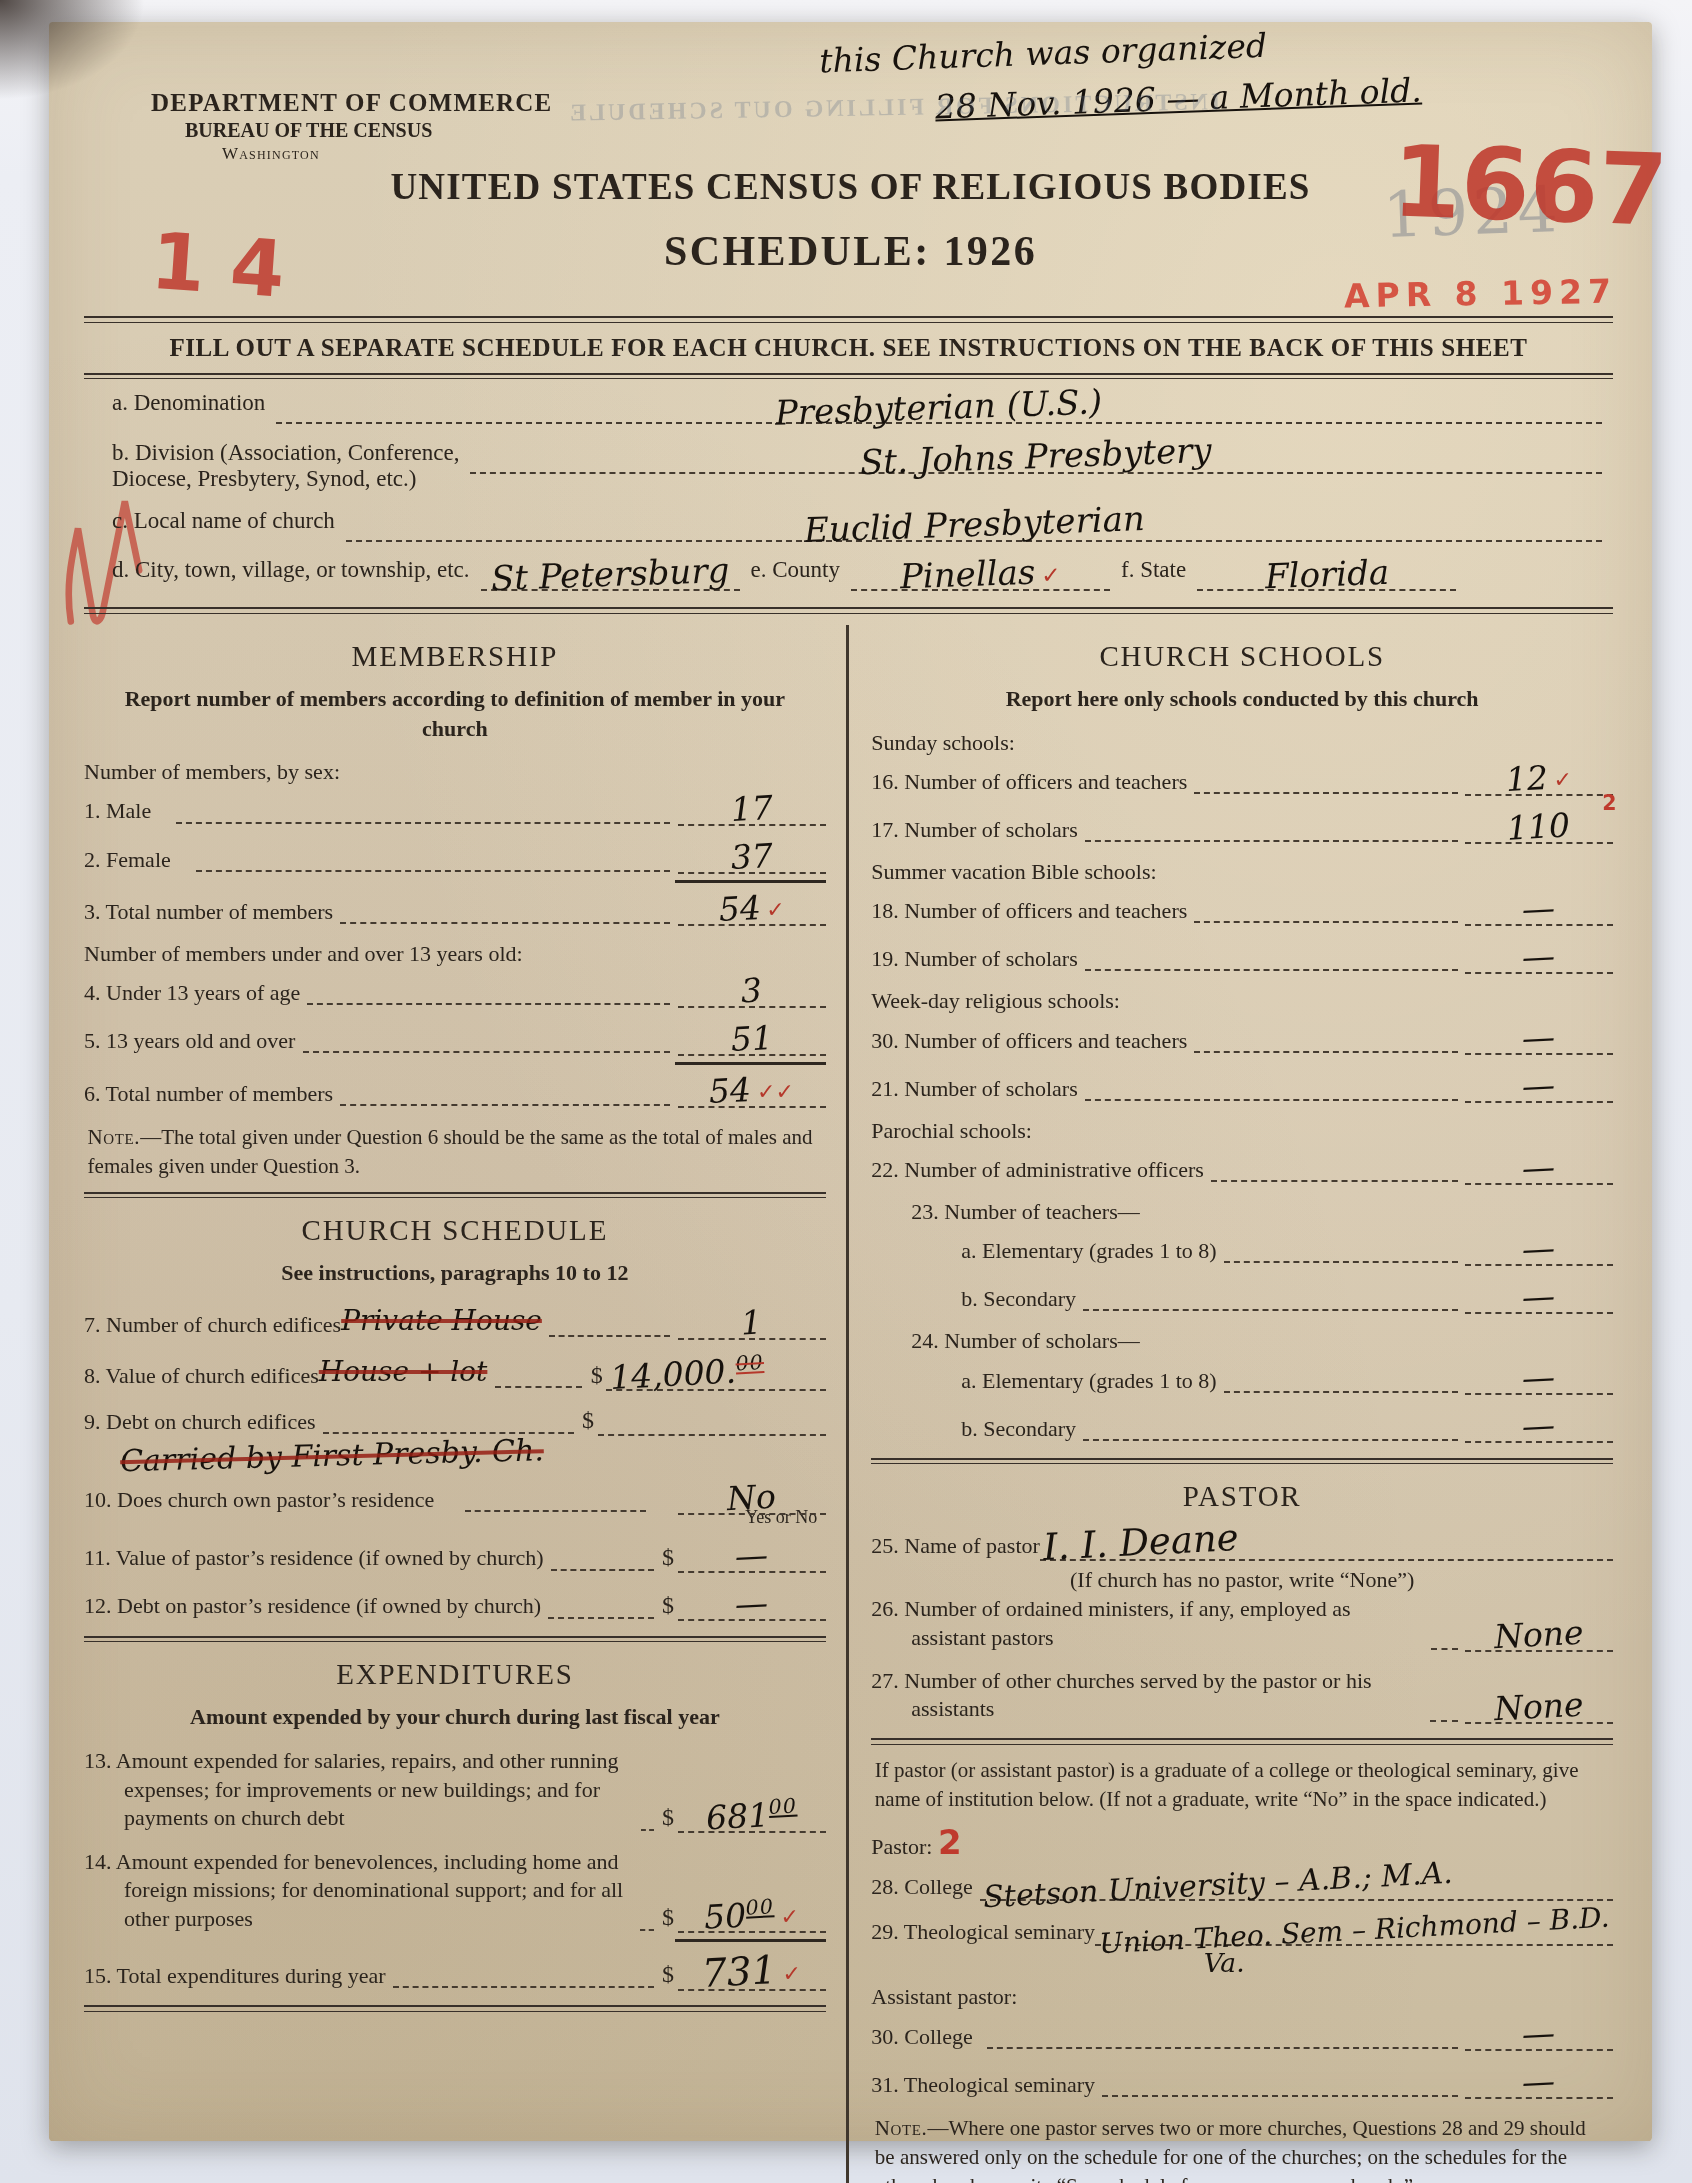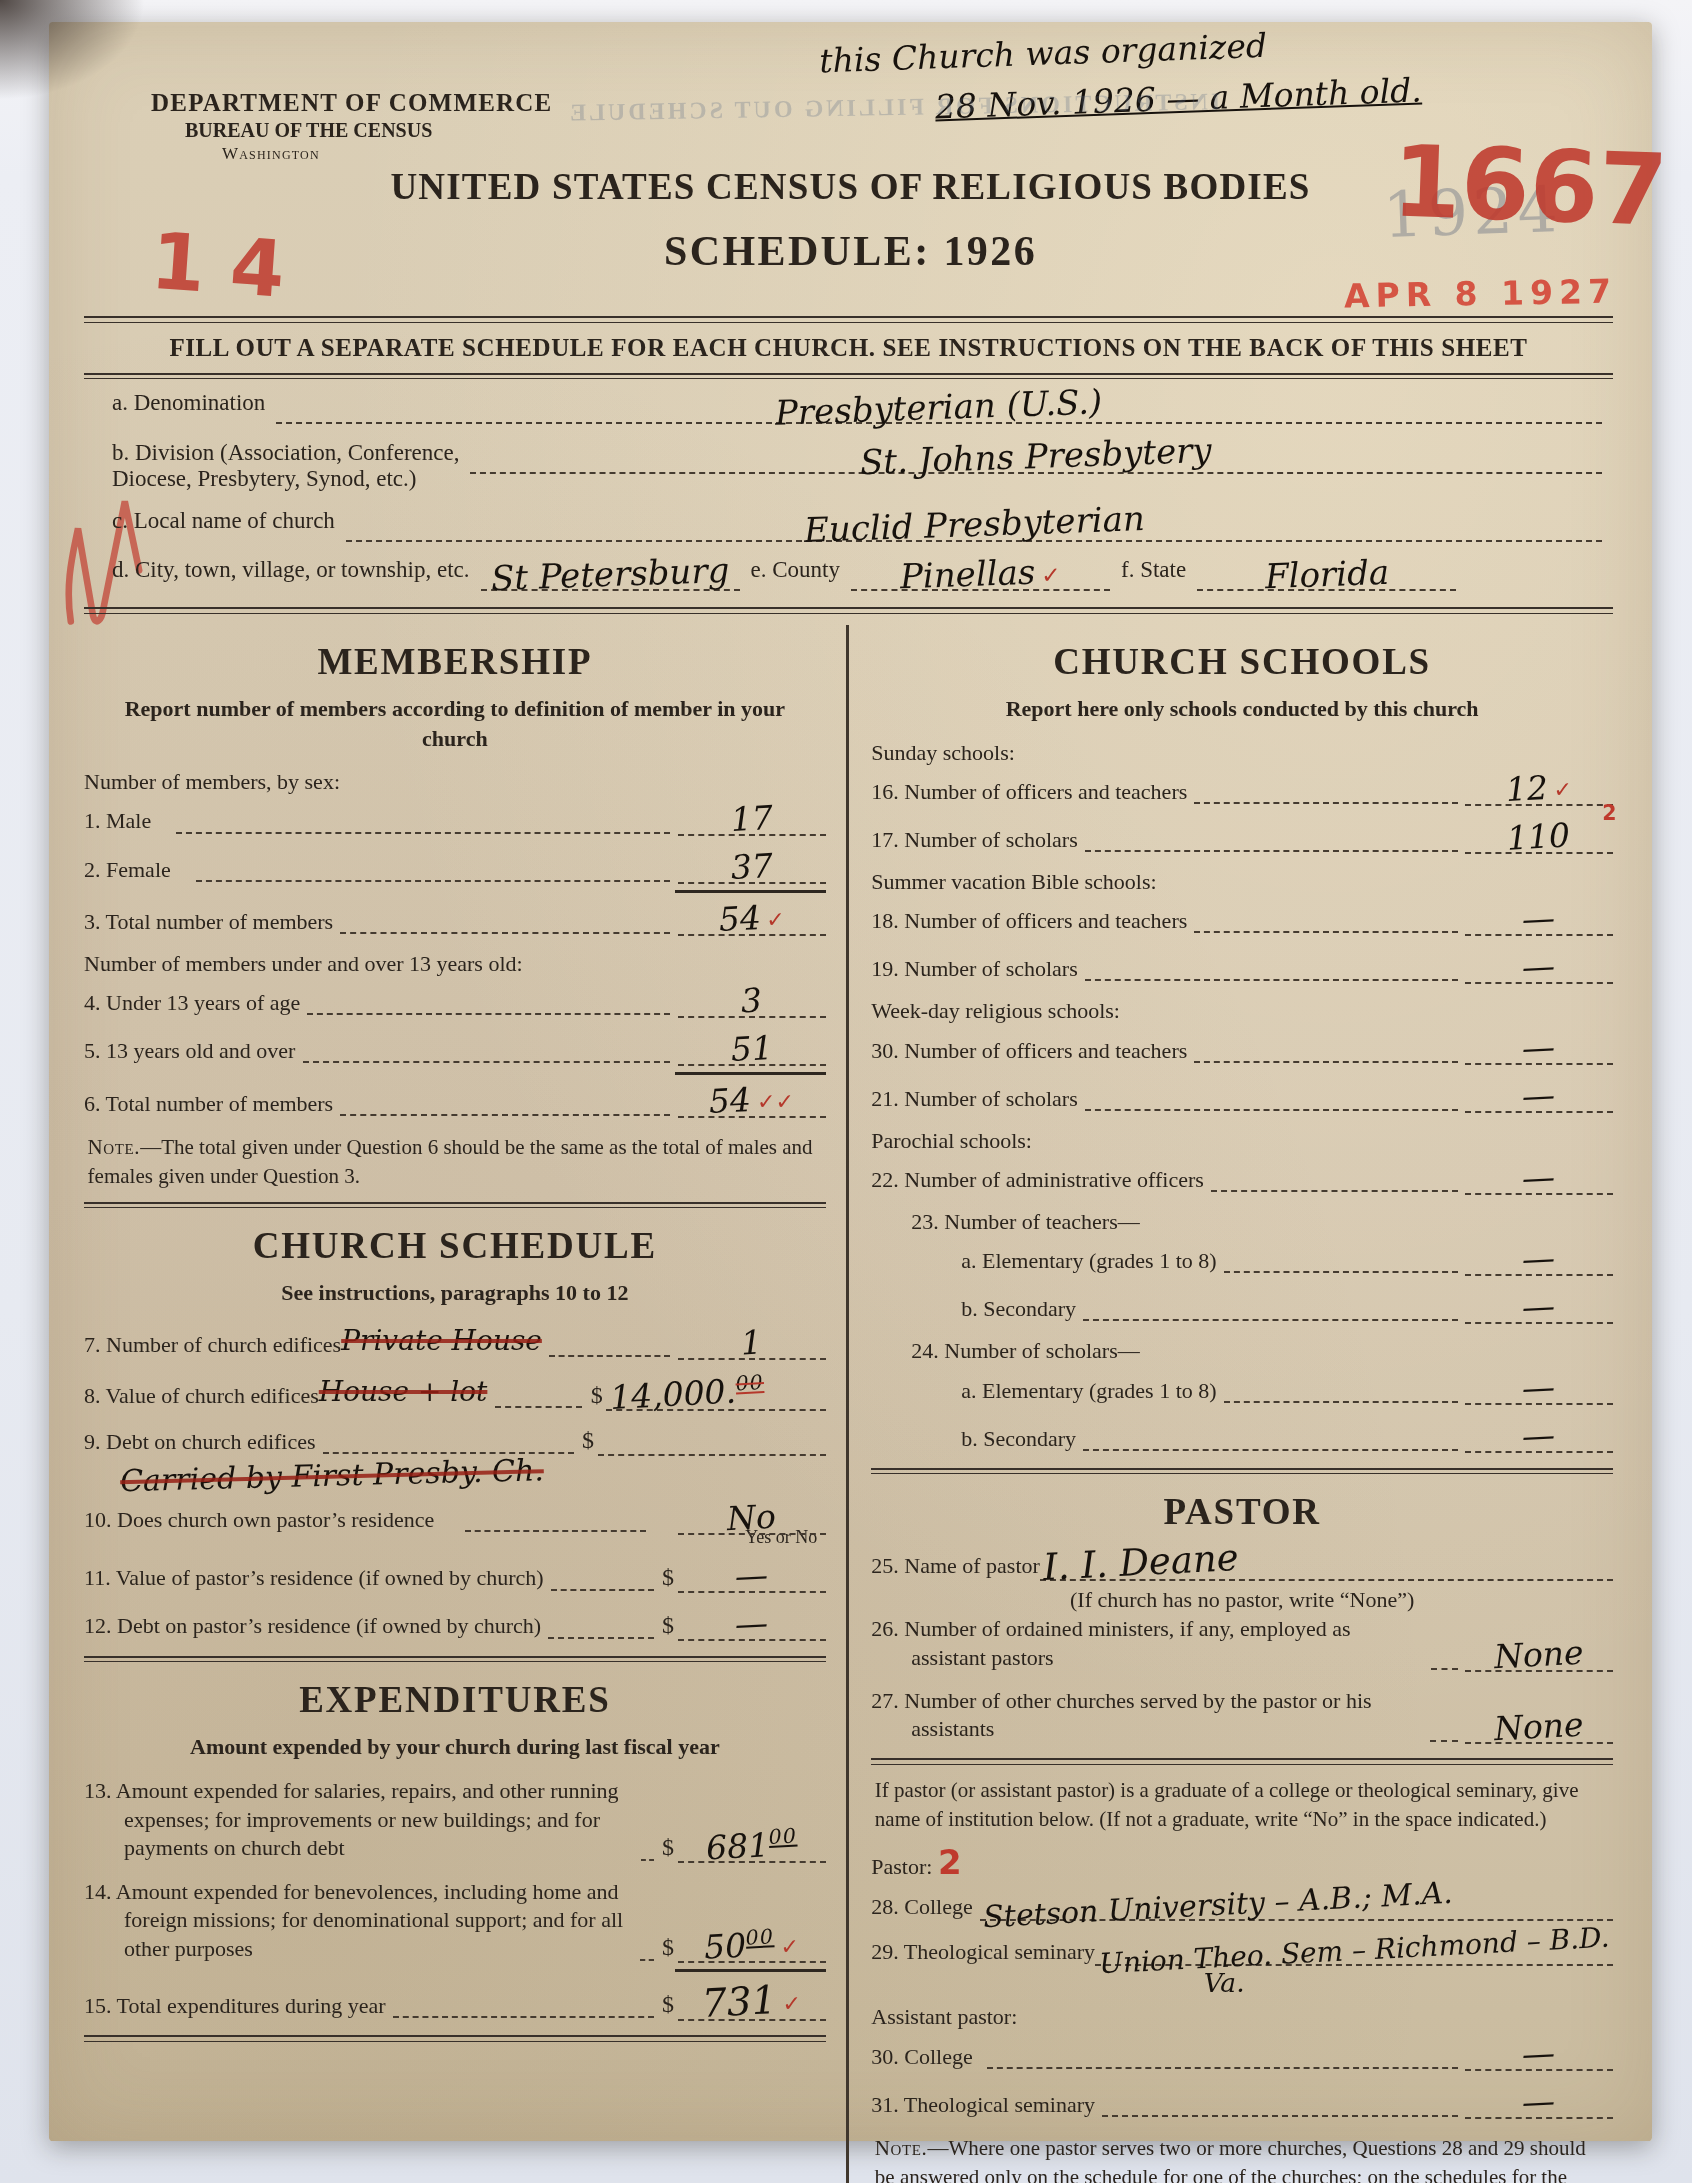--- a/index.html
+++ b/index.html
@@ -49,21 +49,21 @@
   .ansline{flex:1;border-bottom:2.4px dashed #453b30;margin:0 11px;text-align:center;position:relative;}
   .ansline .hw{display:inline-block;font-size:34px;line-height:.85;position:relative;top:2.4px;transform:rotate(-2deg);white-space:nowrap;}
   .idrow .short{flex:0 0 259px;}
   .check{color:#b5382b;font-family:"DejaVu Sans",sans-serif;font-weight:bold;font-style:normal;}
 
   
   .columns{display:flex;align-items:stretch;}
   .col{width:50%;padding-bottom:6px;}
   .col.left{padding-right:20.5px;}
   .col.right{border-left:3px solid #40372d;padding-left:22px;}
-  .sec-head{text-align:center;font-size:37px;font-weight:bold;letter-spacing:1.8px;margin:15.7px 0 11px 0;}
+  .sec-head{text-align:center;font-size:29px;font-weight:normal;letter-spacing:1.8px;margin:15.7px 0 11px 0;}
   .sec-sub{text-align:center;font-size:22px;font-weight:bold;margin:0 18px 15.7px 18px;line-height:1.35;}
   .grouplabel{font-size:22px;margin:6px 0 7.2px 0;}
   .qrow{display:flex;align-items:flex-end;margin:0 0 14.5px 0;font-size:22px;line-height:1.3;}
   .qlabel{padding-left:40px;text-indent:-40px;max-width:74%;}
   .qrow.sub .qlabel{margin-left:90px;padding-left:0;text-indent:0;}
   .leader{flex:1 1 30px;border-bottom:2.4px dashed #453b30;margin:0 7.2px;position:relative;top:-2.4px;}
   .ans{flex:0 0 141px;border-bottom:2.4px dashed #453b30;text-align:center;position:relative;padding:0 3.6px;}
   .ans .hw{display:inline-block;font-size:33px;line-height:.8;position:relative;top:3.6px;transform:rotate(-3deg);white-space:nowrap;}
   .ans.grow{flex:1 1 auto;text-align:left;}
   .dollar{flex:0 0 auto;font-size:24px;margin:0 3.6px 0 1.2px;}

